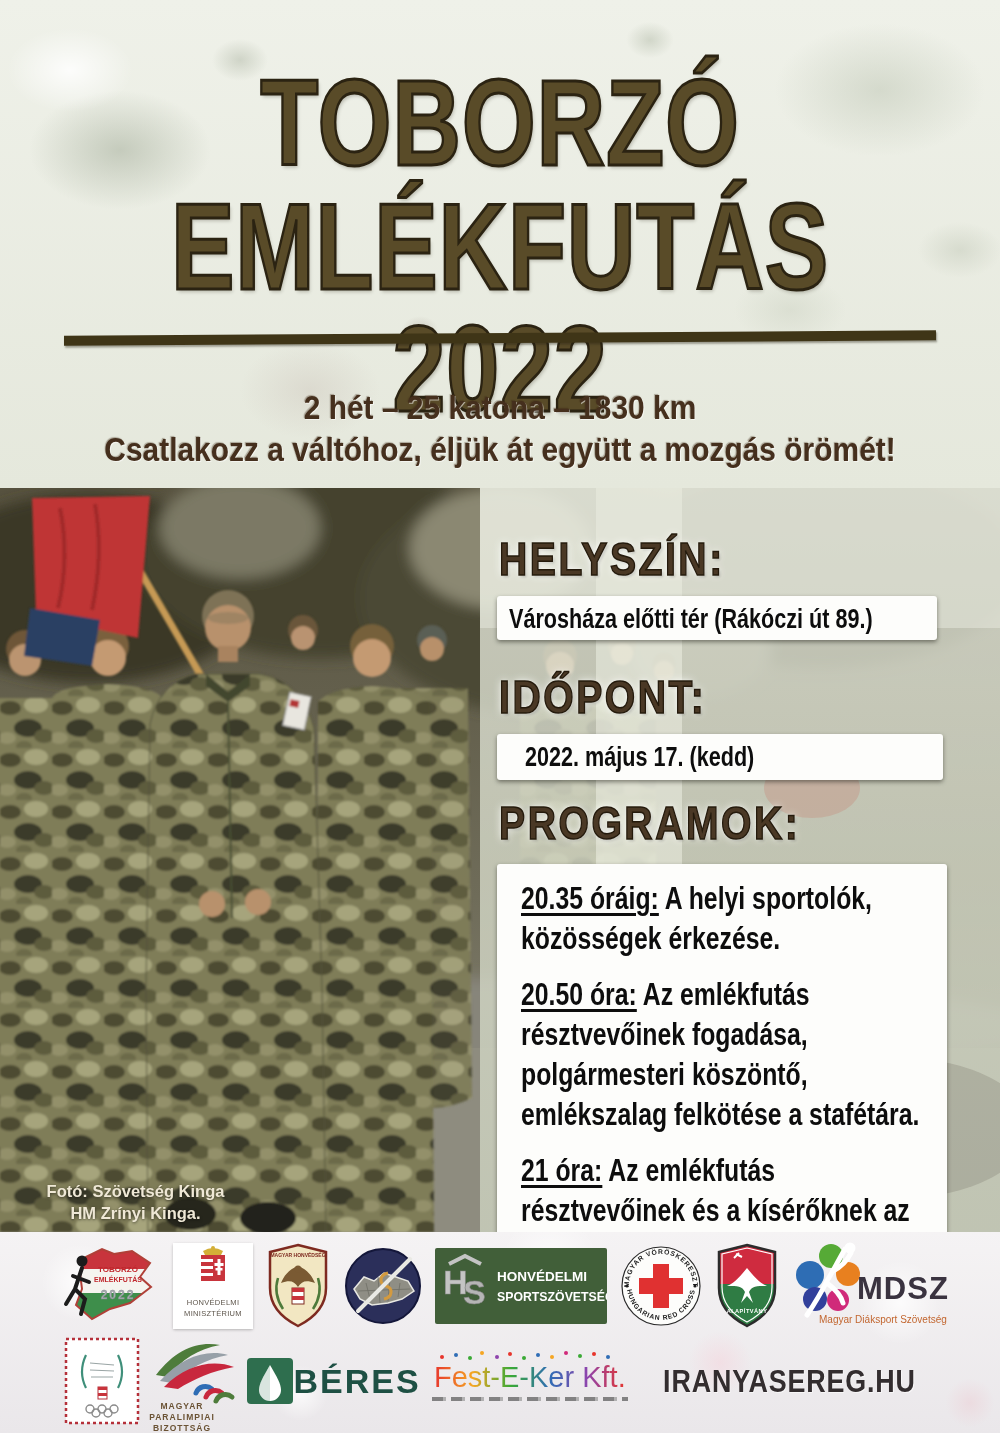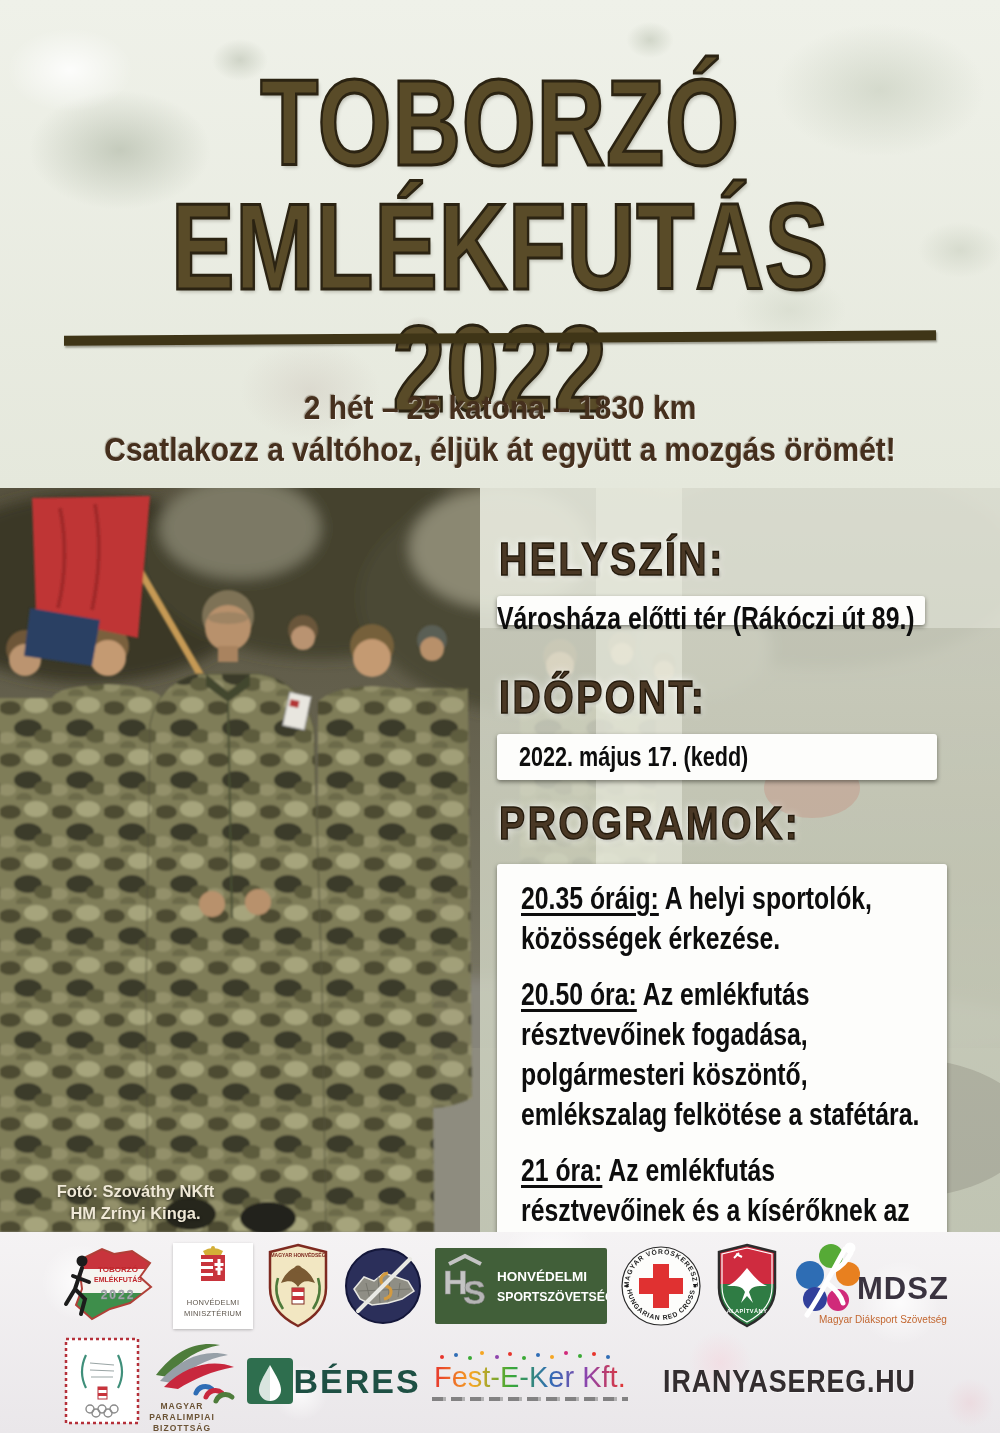--- a/index.html
+++ b/index.html
@@ -39,22 +39,22 @@
   .info-label{position:absolute;left:2px;font-size:46px;font-weight:bold;color:#4a3825;
     letter-spacing:3px;transform:scaleX(.85);transform-origin:left center;white-space:nowrap;
     -webkit-text-stroke:1.5px #241a0c;
     text-shadow:0 0 9px rgba(255,255,255,.95),0 0 3px rgba(255,255,255,.9),2px 2px 3px rgba(0,0,0,.25);}
   .lbl-loc{top:44px;}
   .lbl-date{top:182px;}
   .lbl-prog{top:308px;}
   .vbox{position:absolute;left:0;background:#fdfdfb;border-radius:3px;
     box-shadow:0 2px 4px rgba(30,30,22,.5);color:#0d0d0d;font-weight:bold;}
   .condense{display:inline-block;transform:scaleX(.8);transform-origin:left center;white-space:nowrap;}
-  .box-loc{top:108px;width:428px;height:29px;line-height:46px;font-size:31px;}
-  .box-date{top:246px;width:418px;height:46px;line-height:46px;font-size:27px;padding-left:22px;}
+  .box-loc{top:108px;width:428px;height:44px;line-height:46px;font-size:27px;padding-left:12px;}
+  .box-date{top:246px;width:418px;height:46px;line-height:46px;font-size:27px;padding-left:28px;}
   .box-prog{top:376px;width:412px;padding:15px 14px 10px 24px;font-size:31px;}
   .prog-inner{width:515px;transform:scaleX(.8);transform-origin:left top;line-height:1.3;}
   .prog-inner p{margin:0 0 15px 0;}
   .prog-inner p:last-child{margin-bottom:2px;}
   .prog-time{text-decoration:underline;text-decoration-thickness:2.5px;text-underline-offset:4px;}
   .credit{position:absolute;left:38px;top:692px;width:195px;text-align:center;
     font-size:16.5px;font-weight:bold;color:#efe8d6;line-height:1.35;
     text-shadow:0 1px 3px rgba(0,0,0,.55);}
 
   
@@ -223,21 +223,21 @@
       <div class="vbox box-prog">
         <div class="prog-inner">
           <p><span class="prog-time">20.35 óráig:</span><span> A helyi sportolók, közösségek érkezése.</span></p>
           <p><span class="prog-time">20.50 óra:</span><span> Az emlékfutás résztvevőinek fogadása, polgármesteri köszöntő, emlékszalag felkötése a stafétára.</span></p>
           <p><span class="prog-time">21 óra:</span><span> Az emlékfutás résztvevőinek és a kísérőknek az indulása a Rákóczi úton Bekecs irányba a Szerencs vége helységnévtábláig.</span></p>
         </div>
       </div>
     </div>
 
     <div class="credit">
-      <div>Fotó: Szováthy NKft</div>
+      <div>Fotó: Szövetség Kinga</div>
       <div>HM Zrínyi Kinga.</div>
     </div>
   </div>
 
   <div class="footer">
 
     <div class="logo-row row1">
 
       <div class="logo">
         <svg width="108" height="90" viewBox="0 0 108 90">

